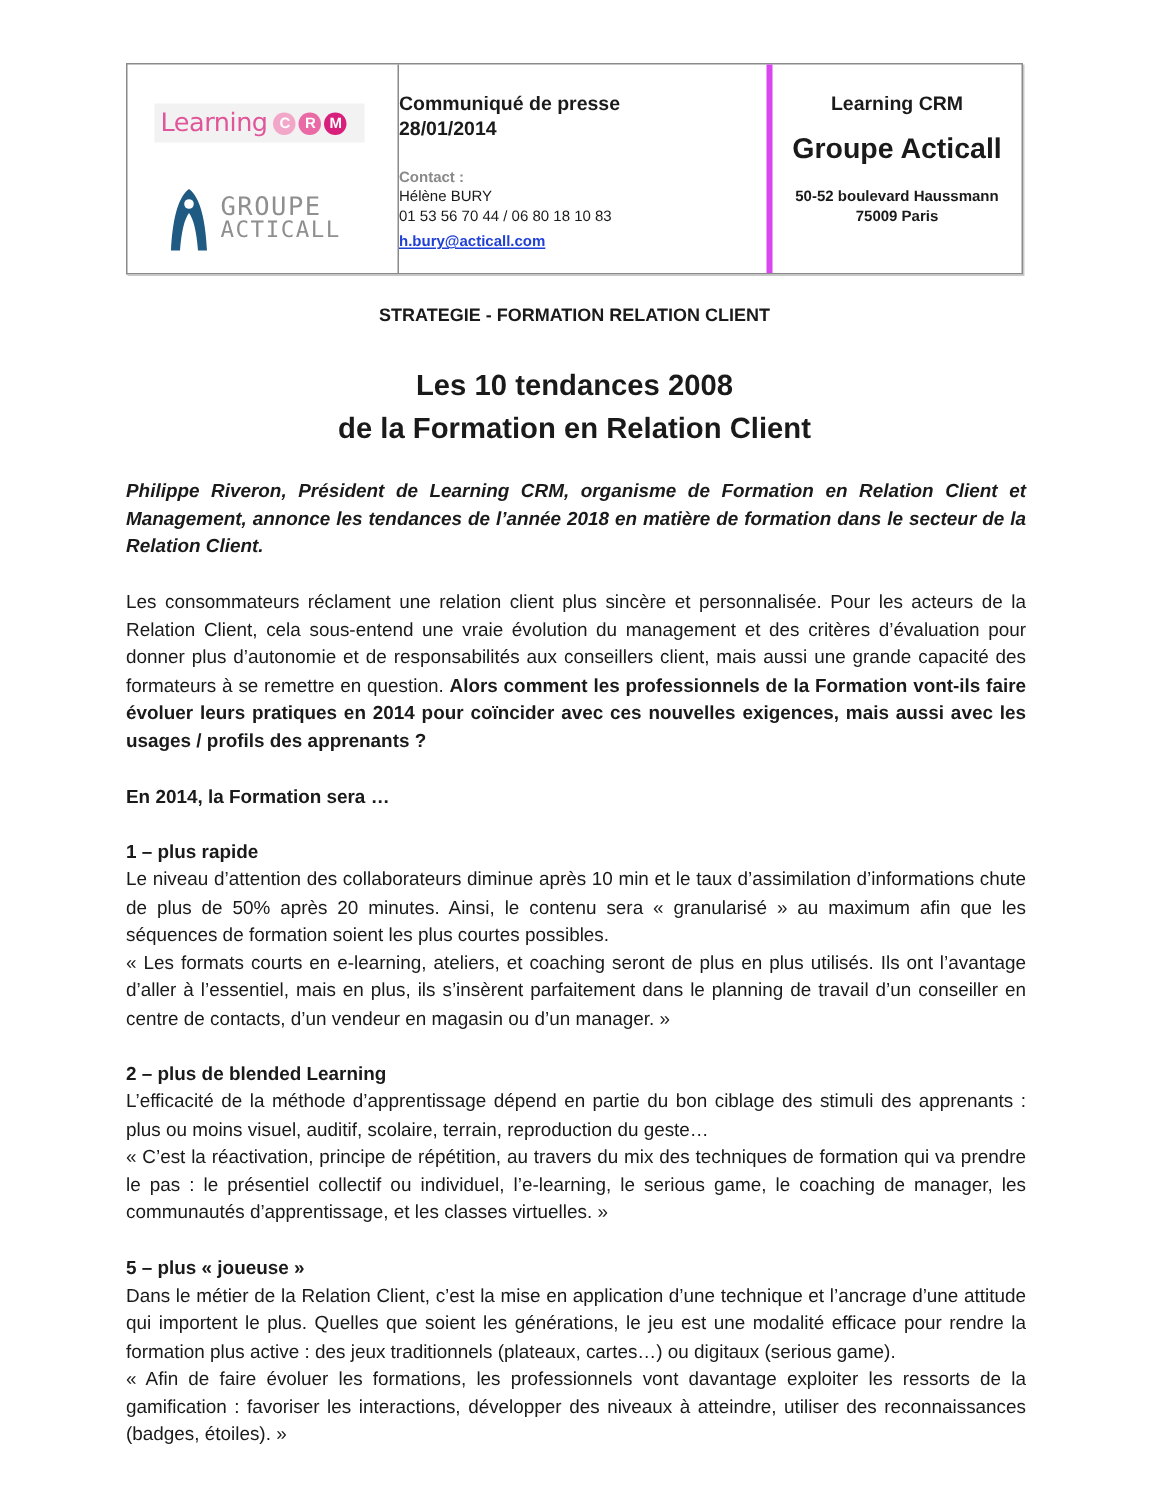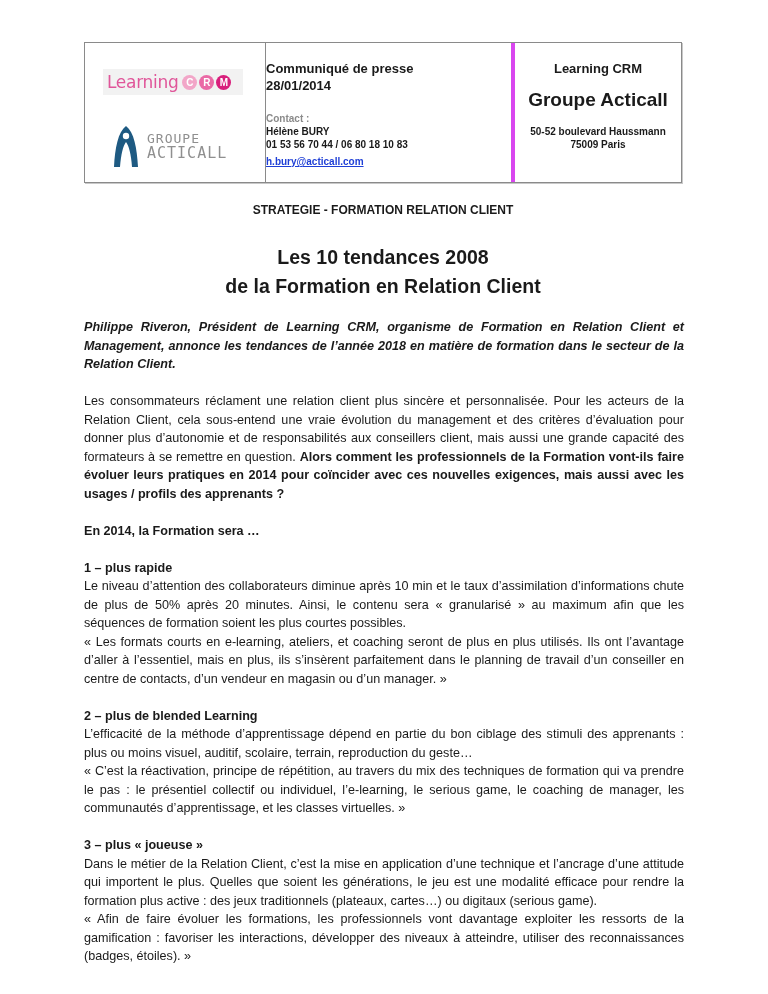--- a/index.html
+++ b/index.html
@@ -25,26 +25,26 @@
   .logo-lcrm .word { font-size: 17px; color: #e0569a; letter-spacing: -0.3px; font-family: "DejaVu Sans", sans-serif; }
   .logo-lcrm .circ { display: inline-flex; width: 15px; height: 15px; border-radius: 50%;
     color: #fff; font-size: 10px; font-weight: bold; align-items: center; justify-content: center; margin-left: 2px; }
   .logo-lcrm .c1 { background: #f2a6c8; margin-left: 4px; }
   .logo-lcrm .c2 { background: #ea6aa6; }
   .logo-lcrm .c3 { background: #d81f7c; }
 
   .logo-acticall { position: absolute; left: 28px; top: 80px; width: 130px; height: 46px; display: flex; align-items: center; }
   .logo-acticall svg { width: 26px; height: 44px; }
   .logo-acticall .txt { margin-left: 8px; color: #8f8f8f; font-family: "DejaVu Sans Mono", monospace; line-height: 15px; }
-  .logo-acticall .l1 { font-size: 13px; letter-spacing: 1px; }
+  .logo-acticall .l1 { font-size: 17px; letter-spacing: 1px; }
   .logo-acticall .l2 { font-size: 15px; letter-spacing: 1px; }
 
   .press .title { font-weight: bold; font-size: 13px; line-height: 17px; margin-top: 17px; color: #1a1a1a; }
   .press .contact-label { font-size: 10px; font-weight: bold; color: #8a8a8a; margin-top: 18px; line-height: 13px; }
-  .press .contact-line { font-size: 10px; font-weight: bold; line-height: 13px; color: #1a1a1a; }
+  .press .contact-line { font-size: 10px; font-weight: normal; line-height: 13px; color: #1a1a1a; }
   .press .email { font-size: 10px; font-weight: bold; color: #1f3fd6; text-decoration: underline; line-height: 13px; }
 
   .company .c-name { font-weight: bold; font-size: 13px; margin-top: 17px; line-height: 17px; }
   .company .c-group { font-weight: bold; font-size: 19px; margin-top: 14px; line-height: 17px; }
   .company .c-addr { font-weight: bold; font-size: 10px; margin-top: 17px; line-height: 13px; }
 
   
   .kicker { position: absolute; left: 84px; width: 598px; top: 203px; text-align: center; font-weight: bold; font-size: 12px; }
   .main-title { position: absolute; left: 84px; width: 598px; top: 243px; text-align: center; font-weight: bold; font-size: 19.5px; line-height: 29px; }
 
@@ -122,18 +122,18 @@
       <span class="q">« Les formats courts en e-learning, ateliers, et coaching seront de plus en plus utilisés. Ils ont l’avantage d’aller à l’essentiel, mais en plus, ils s’insèrent parfaitement dans le planning de travail d’un conseiller en centre de contacts, d’un vendeur en magasin ou d’un manager. »</span>
     </p>
 
     <p>
       <span class="section-title">2 – plus de blended Learning</span>
       <span>L’efficacité de la méthode d’apprentissage dépend en partie du bon ciblage des stimuli des apprenants : plus ou moins visuel, auditif, scolaire, terrain, reproduction du geste…</span>
       <span class="q">« C’est la réactivation, principe de répétition, au travers du mix des techniques de formation qui va prendre le pas : le présentiel collectif ou individuel, l’e-learning, le serious game, le coaching de manager, les communautés d’apprentissage, et les classes virtuelles. »</span>
     </p>
 
     <p>
-      <span class="section-title">3 – plus « joueuse »</span>
+      <span class="section-title">5 – plus « joueuse »</span>
       <span>Dans le métier de la Relation Client, c’est la mise en application d’une technique et l’ancrage d’une attitude qui importent le plus. Quelles que soient les générations, le jeu est une modalité efficace pour rendre la formation plus active : des jeux traditionnels (plateaux, cartes…) ou digitaux (serious game).</span>
       <span class="q">« Afin de faire évoluer les formations, les professionnels vont davantage exploiter les ressorts de la gamification : favoriser les interactions, développer des niveaux à atteindre, utiliser des reconnaissances (badges, étoiles). »</span>
     </p>
   </div>
 </div>
 
 </body></html>

